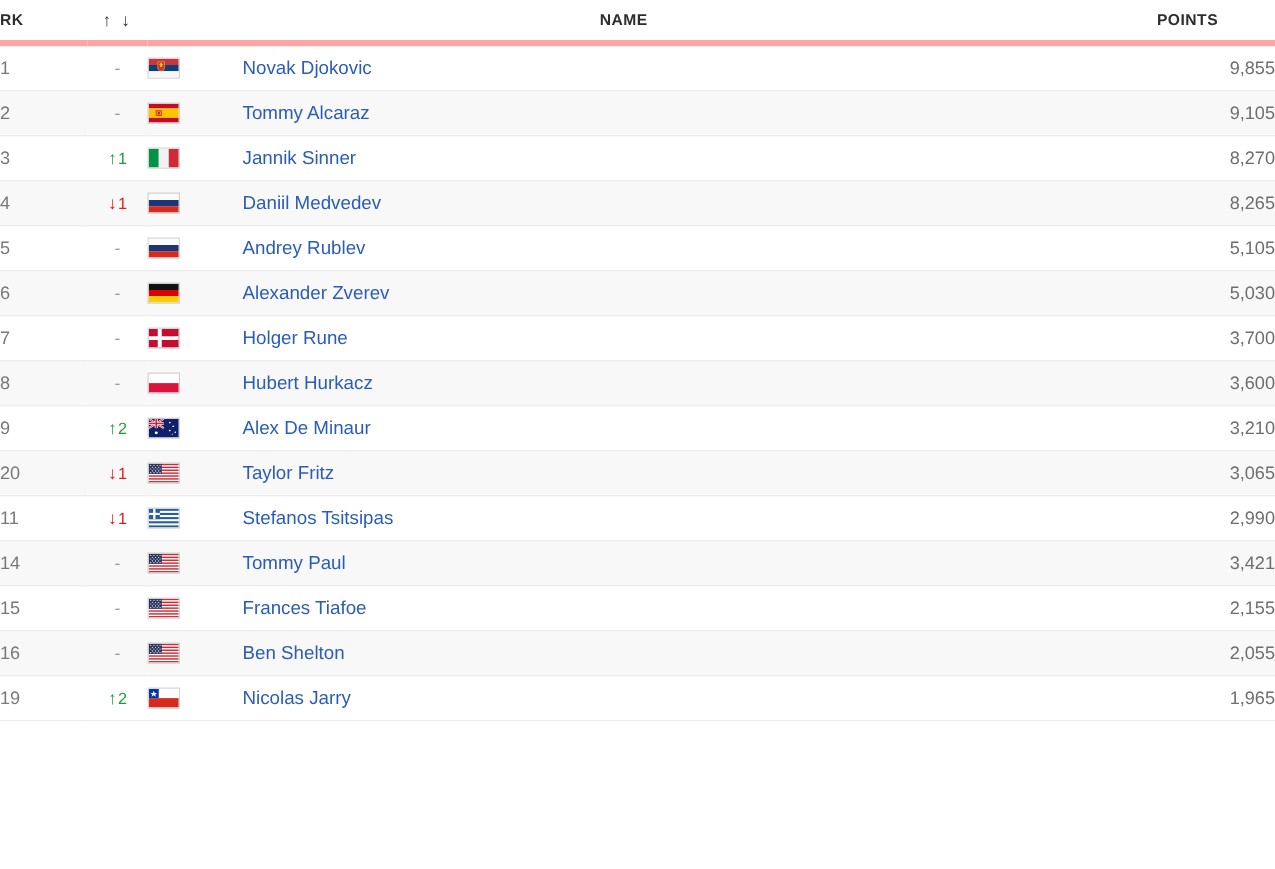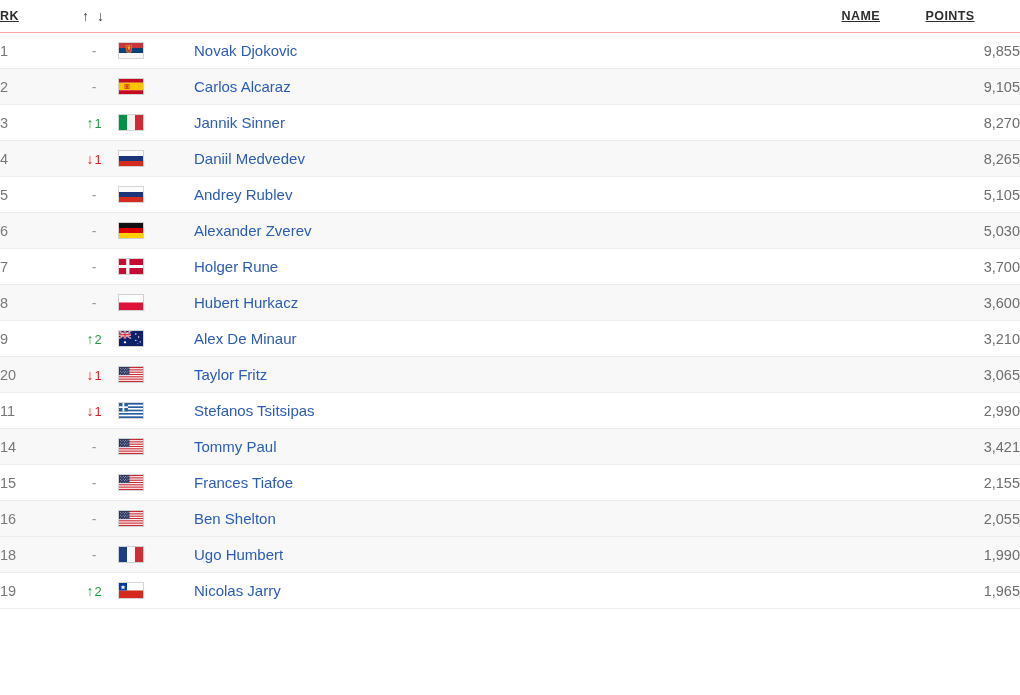--- a/index.html
+++ b/index.html
@@ -23,27 +23,26 @@
 
   
   .rankings-table thead th {
     font-size: 12.5px;
     font-weight: bold;
     color: #2e2e2e;
     letter-spacing: 0.4px;
     padding: 0;
     height: 32px;
     vertical-align: middle;
-    border-bottom: 1px solid #fca5a5;
+    border-bottom: 5px solid #fca5a5;
     background: #ffffff;
-    text-decoration: underline;
   }
   th.col-rk      { width: 70px;  text-align: left;  padding-left: 8px; }
   th.col-move    { width: 48px;  text-align: center; }
-  th.col-name    { text-align: right; padding-left: 12px; }
+  th.col-name    { text-align: center; padding-left: 12px; }
   th.col-points  { width: 140px; text-align: center; padding-right: 25px; }
 
   .move-arrows {
     display: inline-block;
     font-size: 14px;
     font-weight: normal;
     color: #3a3a3a;
     letter-spacing: 2px;
     white-space: nowrap;
   }
@@ -168,21 +167,21 @@
     <rect width="30" height="5" fill="#c60b1e"></rect>
     <rect y="5" width="30" height="10" fill="#ffc400"></rect>
     <rect y="15" width="30" height="5" fill="#c60b1e"></rect>
     <g transform="translate(7,7)">
       <rect width="6" height="6" fill="#c60b1e" opacity="0.85"></rect>
       <rect x="1" y="1" width="4" height="4" fill="#ffc400"></rect>
       <rect x="2" y="1.5" width="2" height="3" fill="#c60b1e"></rect>
     </g>
   </svg>
             </span>
-            <a class="player-link" href="#">Carlos Alcaraz</a>
+            <a class="player-link" href="#">Tommy Alcaraz</a>
           </div>
         </td>
         <td class="cell-points">9,105</td>
       </tr>
       <tr>
         <td class="cell-rk">3</td>
         <td class="cell-move"><span class="mv mv-up"><span class="arw">↑</span><span class="num">1</span></span></td>
         <td class="cell-name">
           <div class="name-wrap">
             <span class="flag">
@@ -509,37 +508,20 @@
                   <circle cx="8.4" cy="9.5" r="0.6"></circle>
                   <circle cx="11.3" cy="9.5" r="0.6"></circle>
     </g>
   </svg>
             </span>
             <a class="player-link" href="#">Ben Shelton</a>
           </div>
         </td>
         <td class="cell-points">2,055</td>
       </tr>
-      <tr class="alt">
-        <td class="cell-rk">18</td>
-        <td class="cell-move"><span class="mv mv-none">-</span></td>
-        <td class="cell-name">
-          <div class="name-wrap">
-            <span class="flag">
-              <svg viewBox="0 0 30 20" preserveAspectRatio="none">
-    <rect width="10" height="20" fill="#1b3d86"></rect>
-    <rect x="10" width="10" height="20" fill="#fbfbfb"></rect>
-    <rect x="20" width="10" height="20" fill="#d12d36"></rect>
-  </svg>
-            </span>
-            <a class="player-link" href="#">Ugo Humbert</a>
-          </div>
-        </td>
-        <td class="cell-points">1,990</td>
-      </tr>
       <tr>
         <td class="cell-rk">19</td>
         <td class="cell-move"><span class="mv mv-up"><span class="arw">↑</span><span class="num">2</span></span></td>
         <td class="cell-name">
           <div class="name-wrap">
             <span class="flag">
               <svg viewBox="0 0 30 20" preserveAspectRatio="none">
     <rect width="30" height="10" fill="#ffffff"></rect>
     <rect y="10" width="30" height="10" fill="#d52b1e"></rect>
     <rect width="10" height="10" fill="#0039a6"></rect>

